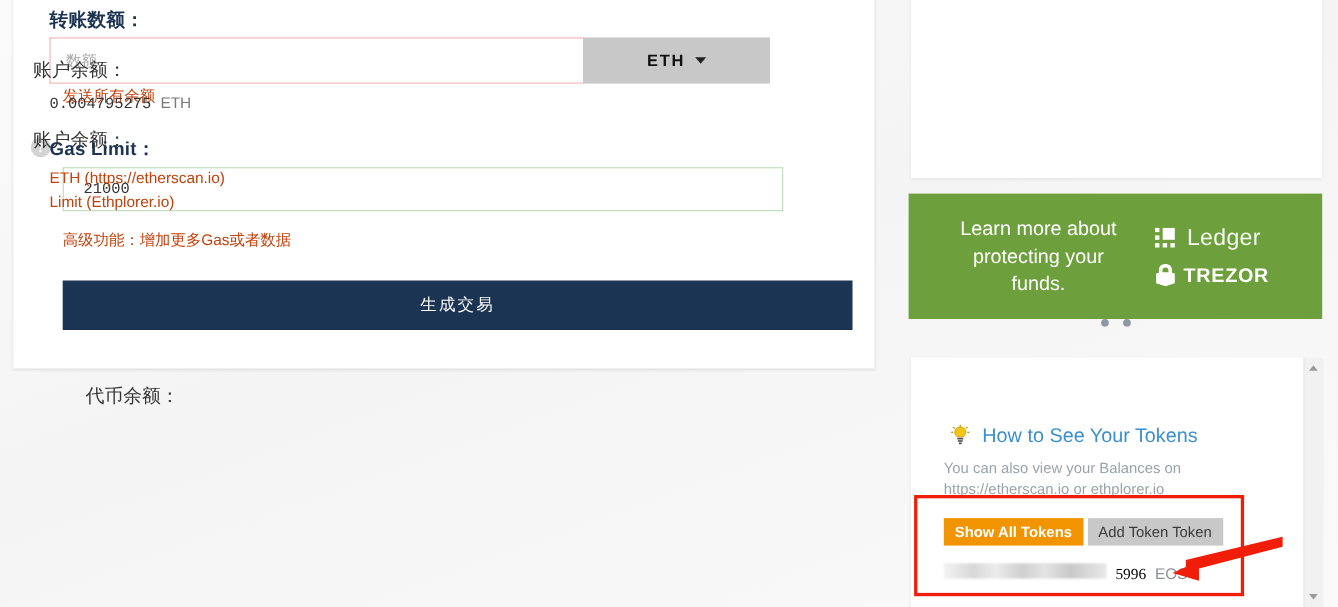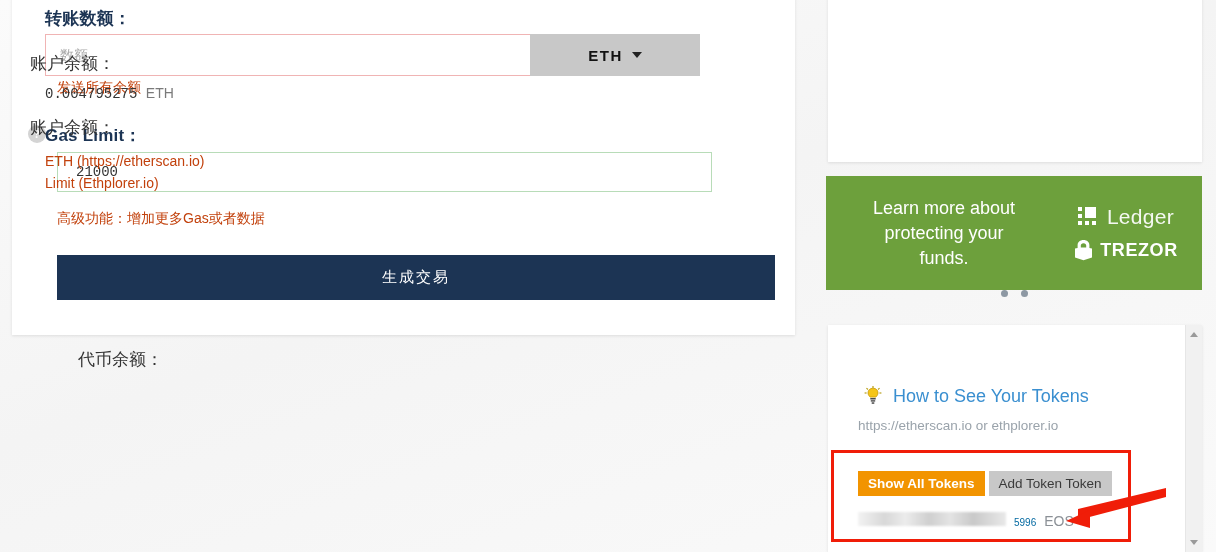--- a/index.html
+++ b/index.html
@@ -220,21 +220,21 @@
     text-align: center;
     color: #ffffff;
     font-size: 18px;
     line-height: 25px;
     margin-left: 12px;
   }
   .promo-logos {
     flex: 1;
     display: flex;
     flex-direction: column;
-    align-items: center;
+    align-items: flex-start;
     gap: 10px;
   }
   .logo-row {
     display: flex;
     align-items: center;
     gap: 7px;
     color: #fff;
   }
   .ledger-word {
     font-size: 21px;
@@ -349,21 +349,21 @@
     font-size: 14px;
   }
   .token-redacted {
     display: inline-block;
     width: 148px;
     height: 14px;
     background: linear-gradient(90deg,#f3f3f3 0%,#d8d8d8 18%,#ececec 32%,#cfcfcf 48%,#e4e4e4 62%,#c9c9c9 78%,#e9e9e9 100%);
     filter: blur(1.1px);
     vertical-align: middle;
   }
-  .token-amt { color: #0369a1; font-size: 10px; }
+  .token-amt { color: #000000; font-size: 14px; font-family: Liberation Serif, serif; }
   .token-sym { color: #8b9096; font-size: 14px; }
 
   
   .tok-scrollbar {
     position: absolute;
     right: 0;
     top: 0;
     width: 16px;
     height: 227px;
     background: #f1f1f1;
@@ -494,20 +494,21 @@
     <rect x="1.6" y="6.4" width="2" height="1.2" fill="#b8a01c"></rect>
     <rect x="16.4" y="6.4" width="2" height="1.2" fill="#b8a01c"></rect>
     <rect x="3.2" y="2.2" width="2" height="1.2" fill="#b8a01c" transform="rotate(40 4.2 2.8)"></rect>
     <rect x="14.8" y="2.2" width="2" height="1.2" fill="#b8a01c" transform="rotate(-40 15.8 2.8)"></rect>
   </svg>
 </div>
 
 <a class="how-to">How to See Your Tokens</a>
 
 <div class="tok-note">
+  <div>You can also view your Balances on</div>
   <div>https://etherscan.io or ethplorer.io</div>
 </div>
 
 <div class="tok-buttons">
   <button class="btn-show-all">Show All Tokens</button>
   <button class="btn-add-custom">Add Token Token</button>
 </div>
 
 <div class="token-row">
   <span class="token-redacted"></span>

